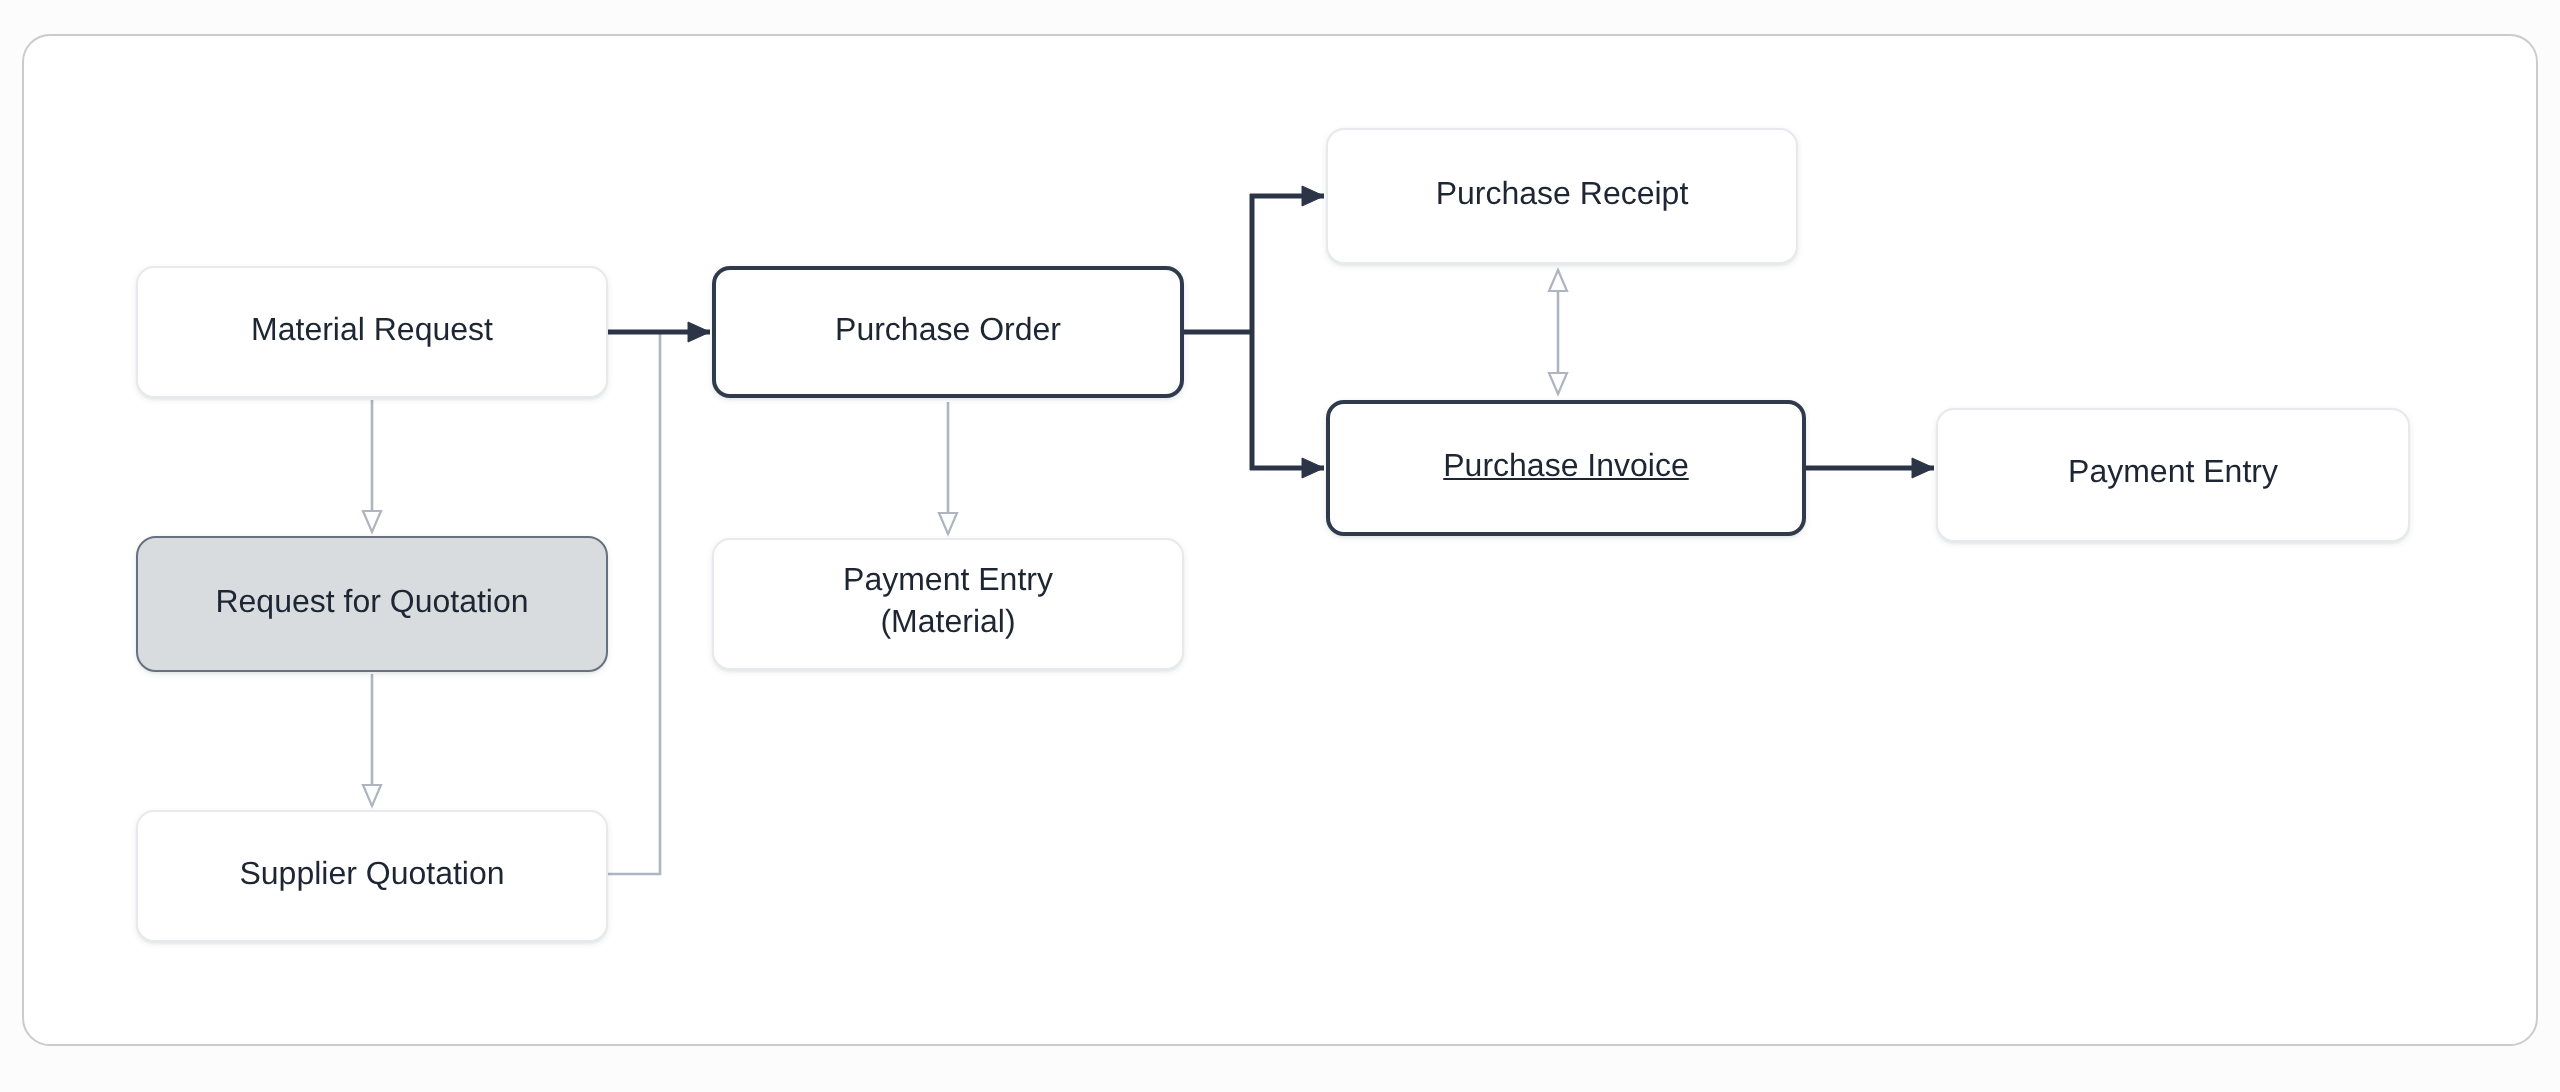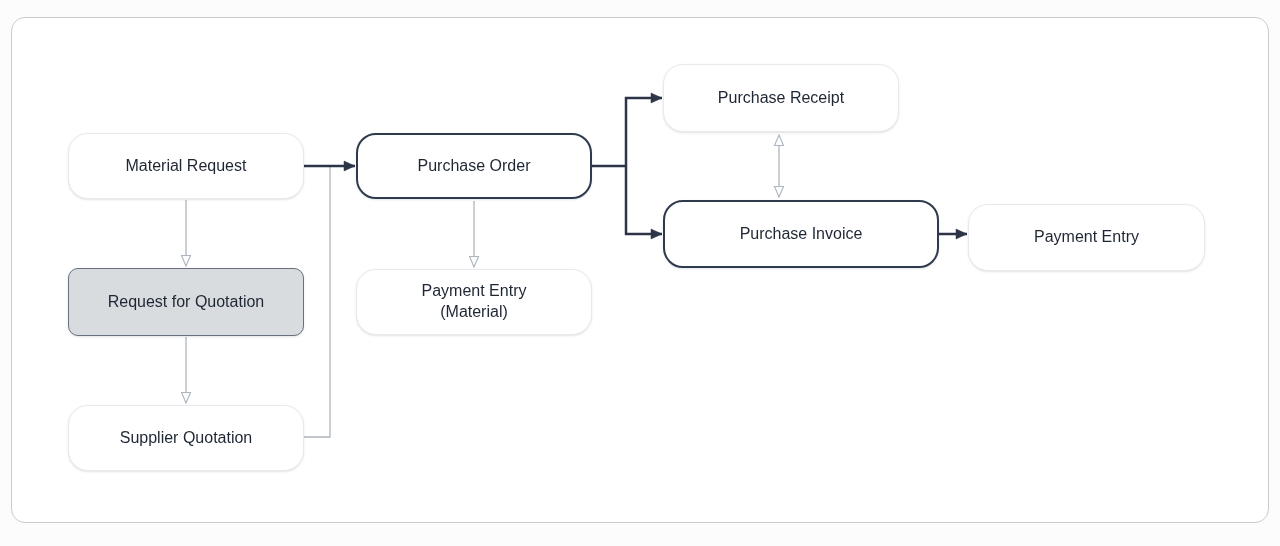--- a/index.html
+++ b/index.html
@@ -26,30 +26,30 @@
     position:absolute;left:11px;top:17px;width:1258px;height:506px;
     background:var(--box-bg);
     border:1px solid var(--canvas-border);
     border-radius:14px;
   }
   svg.wires{position:absolute;left:0;top:0;width:1280px;height:546px;pointer-events:none;}
   .node{
     position:absolute;display:flex;flex-direction:column;align-items:center;justify-content:center;
     text-align:center;background:var(--box-bg);
     border:1px solid var(--light-border);
-    border-radius:20px;
+    border-radius:9px;
     font-size:16px;font-weight:500;line-height:1.3;color:var(--text);
     box-shadow:0 1px 3px rgba(25,39,52,0.09), 0 1px 1px rgba(25,39,52,0.04);
   }
   .node.emphasized{border:2px solid var(--emphasized-border);}
   .node.highlighted{background:var(--highlight-fill);border:1.5px solid var(--highlight-border);border-radius:10px;}
   .n-material-request{left:68px;top:133px;width:236px;height:66px;}
   .n-purchase-order{left:356px;top:133px;width:236px;height:66px;}
   .n-purchase-receipt{left:663px;top:64px;width:236px;height:68px;}
-  .n-purchase-invoice{left:663px;top:200px;width:276px;height:68px;}
+  .n-purchase-invoice{left:663px;top:200px;width:240px;height:68px;text-decoration:underline;}
   .n-payment-entry{left:968px;top:204px;width:237px;height:67px;}
   .n-payment-entry-advance{left:356px;top:269px;width:236px;height:66px;}
   .n-request-for-quotation{left:68px;top:268px;width:236px;height:68px;}
   .n-supplier-quotation{left:68px;top:405px;width:236px;height:66px;}
 </style>
 </head>
 <body>
 
 <div class="stage">
   <div class="frame"></div>

